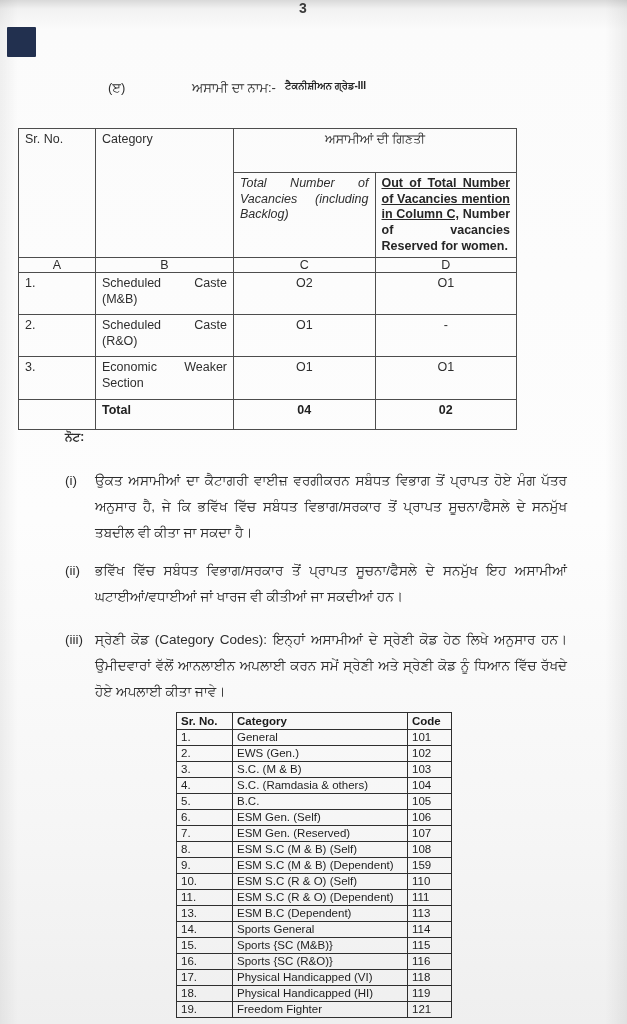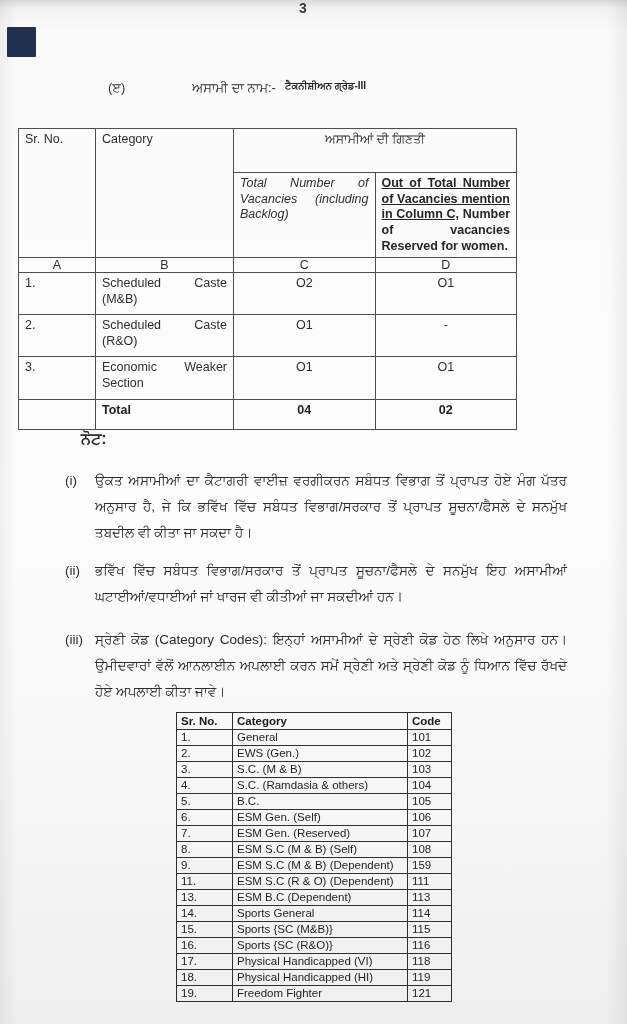--- a/index.html
+++ b/index.html
@@ -51,21 +51,21 @@
   table.vac .c-wom{width:160px;}
   table.vac .center{text-align:center;}
   table.vac .just{text-align:justify;}
   table.vac .punjabi-head{text-align:center;vertical-align:top;}
   table.vac .wom-head{font-weight:700;color:#262626;}
   table.vac .wom-head .ul{text-decoration:underline;}
   table.vac .letters td{padding:0 4px;height:14px;line-height:14px;text-align:center;}
   table.vac .bold{font-weight:700;color:#222;}
 
   
-  .note-title{position:absolute;left:65px;top:430px;font-size:16px;font-weight:700;color:#2c2c2c;margin-left:16px;}
+  .note-title{position:absolute;left:65px;top:430px;font-size:12px;font-weight:700;color:#2c2c2c;}
   .note-item{position:absolute;left:0;width:627px;font-size:13.5px;line-height:26px;color:#2c2c2c;}
   .note-item .n-idx{position:absolute;left:65px;top:0;}
   .note-item .n-text{position:absolute;left:95px;top:0;width:472px;text-align:justify;}
   .note-i{top:468px;}
   .note-ii{top:558px;}
   .note-iii{top:627px;}
 
   
   table.codes{
     position:absolute;left:176px;top:712px;
@@ -206,20 +206,25 @@
       <td>8.</td>
       <td>ESM S.C (M &amp; B) (Self)</td>
       <td>108</td>
     </tr>
     <tr>
       <td>9.</td>
       <td>ESM S.C (M &amp; B) (Dependent)</td>
       <td>159</td>
     </tr>
     <tr>
+      <td>10.</td>
+      <td>ESM S.C (R &amp; O) (Self)</td>
+      <td>110</td>
+    </tr>
+    <tr>
       <td>11.</td>
       <td>ESM S.C (R &amp; O) (Dependent)</td>
       <td>111</td>
     </tr>
     <tr>
       <td>13.</td>
       <td>ESM B.C (Dependent)</td>
       <td>113</td>
     </tr>
     <tr>

